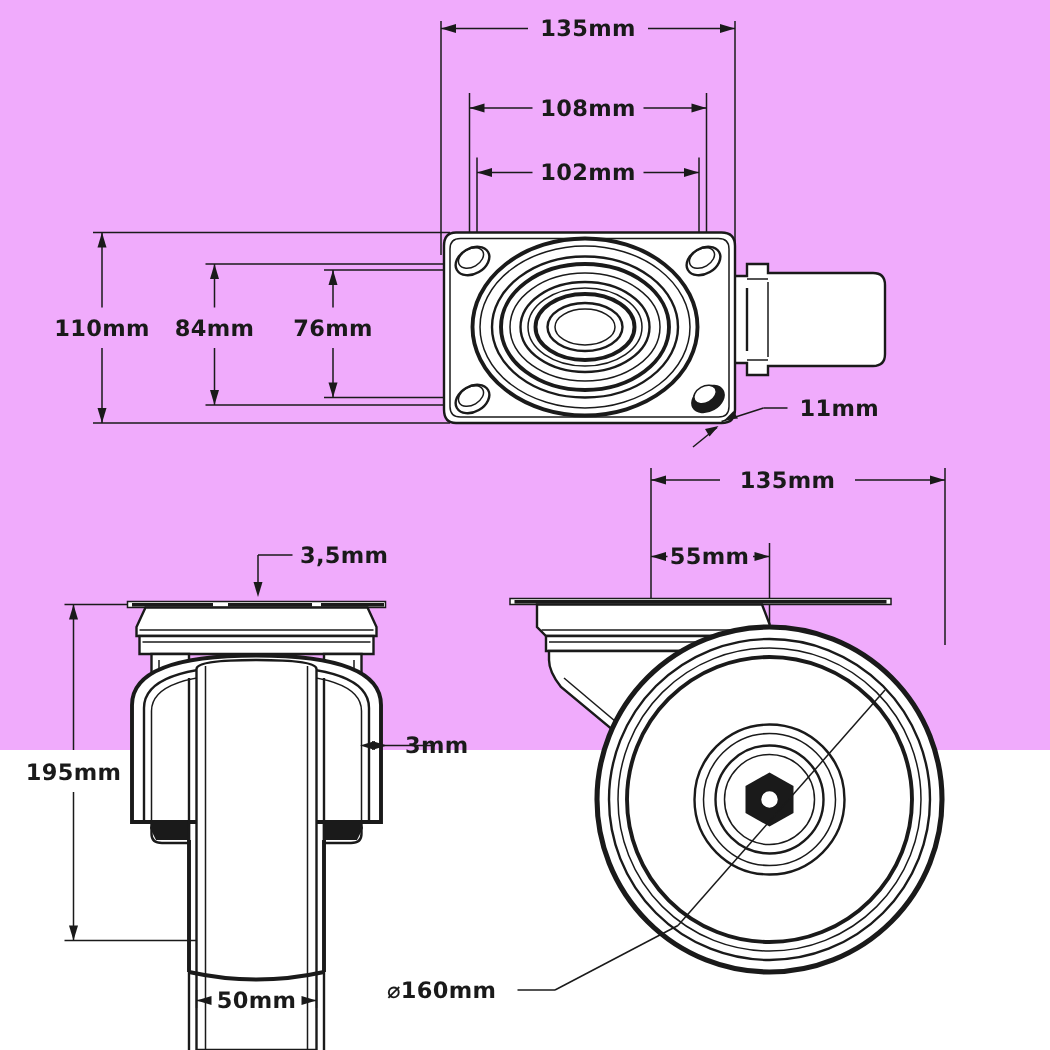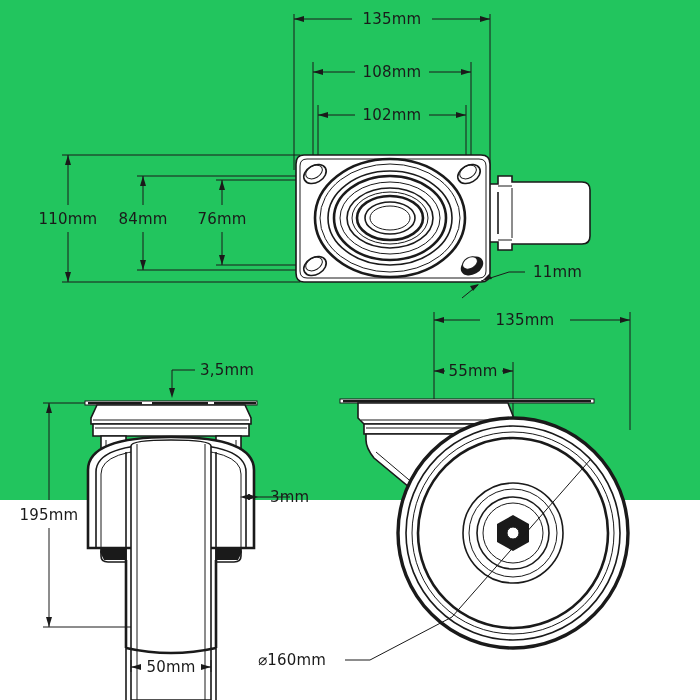--- a/index.html
+++ b/index.html
@@ -1,18 +1,18 @@
 <!DOCTYPE html>
 <html><head>
 <meta charset="utf-8">
 <style>
   html,body{margin:0;padding:0;background:#ffffff;}
   body{width:700px;height:700px;overflow:hidden;
        font-family:"DejaVu Sans","Liberation Sans",sans-serif;}
-  #stage{position:relative;width:700px;height:500px;background:#22c55e;}
+  #stage{position:relative;width:700px;height:500px;background:#f0abfc;font-weight:bold;}
   svg#drawing{position:absolute;left:0;top:0;width:700px;height:700px;}
   .dimtext{font-family:"DejaVu Sans","Liberation Sans",sans-serif;
            font-size:15px;fill:#1a1a1a;letter-spacing:0.2px;}
   .ln{stroke:#1a1a1a;fill:none;}
   .thin{stroke-width:1;}
   .med{stroke-width:1.6;}
   .thick{stroke-width:2.6;}
   .xthick{stroke-width:3.4;}
   .fillblk{fill:#1a1a1a;stroke:none;}
   .fillwht{fill:#ffffff;}

